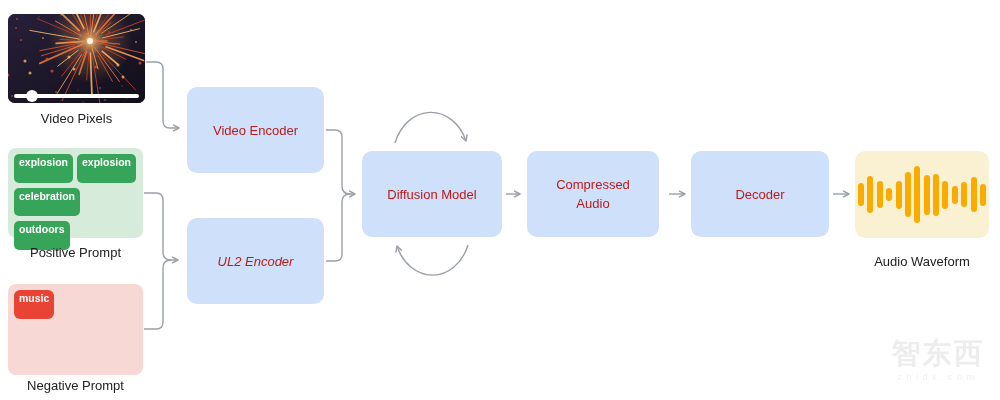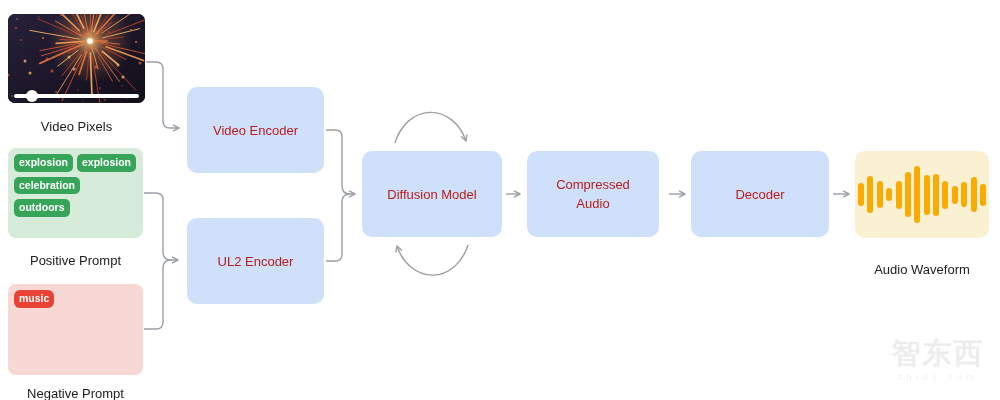--- a/index.html
+++ b/index.html
@@ -44,21 +44,20 @@
     background: #ffffff;
   }
 
   
   .caption {
     position: absolute;
     text-align: center;
     font-size: 13px;
     color: #202124;
     line-height: 16px;
-    margin-top: 8px;
   }
   .cap-video { left: 8px;   top: 111px; width: 137px; }
   .cap-pos   { left: 8px;   top: 245px; width: 135px; }
   .cap-neg   { left: 8px;   top: 378px; width: 135px; }
   .cap-wave  { left: 855px; top: 254px; width: 134px; }
 
   
   .prompt-box {
     position: absolute;
     border-radius: 8px;
@@ -68,21 +67,21 @@
     align-content: flex-start;
     gap: 5px 4px;
   }
   .prompt-box.positive { left: 8px; top: 148px; width: 135px; height: 90px; background: #d6ebda; }
   .prompt-box.negative { left: 8px; top: 284px; width: 135px; height: 91px; background: #f8d8d4; }
   .tag {
     display: inline-block;
     font-size: 10.5px;
     font-weight: 600;
     line-height: 1;
-    padding: 3px 5px 4px;
+    padding: 3px 5px 15px;
     border-radius: 5px;
     color: #ffffff;
     white-space: nowrap;
   }
   .positive .tag { background: #37a559; }
   .negative .tag { background: #e94335; border-radius: 6px; }
 
   
   .node {
     position: absolute;
@@ -91,21 +90,21 @@
     color: #b91c1c;
     font-size: 13px;
     display: flex;
     align-items: center;
     justify-content: center;
     text-align: center;
     white-space: pre-line;
     line-height: 19px;
   }
   .node.video-encoder { left: 187px; top: 87px;  width: 137px; height: 86px; }
-  .node.ul2-encoder   { left: 187px; top: 218px; width: 137px; height: 86px; }
+  .node.ul2-encoder   { left: 187px; top: 218px; width: 137px; height: 86px; font-style: italic; }
   .node.diffusion     { left: 362px; top: 151px; width: 140px; height: 86px; }
   .node.compressed    { left: 527px; top: 151px; width: 132px; height: 86px; }
   .node.decoder       { left: 691px; top: 151px; width: 138px; height: 86px; }
 
   
   .wave-box {
     position: absolute;
     left: 855px; top: 151px;
     width: 134px; height: 87px;
     background: #faf1d3;

